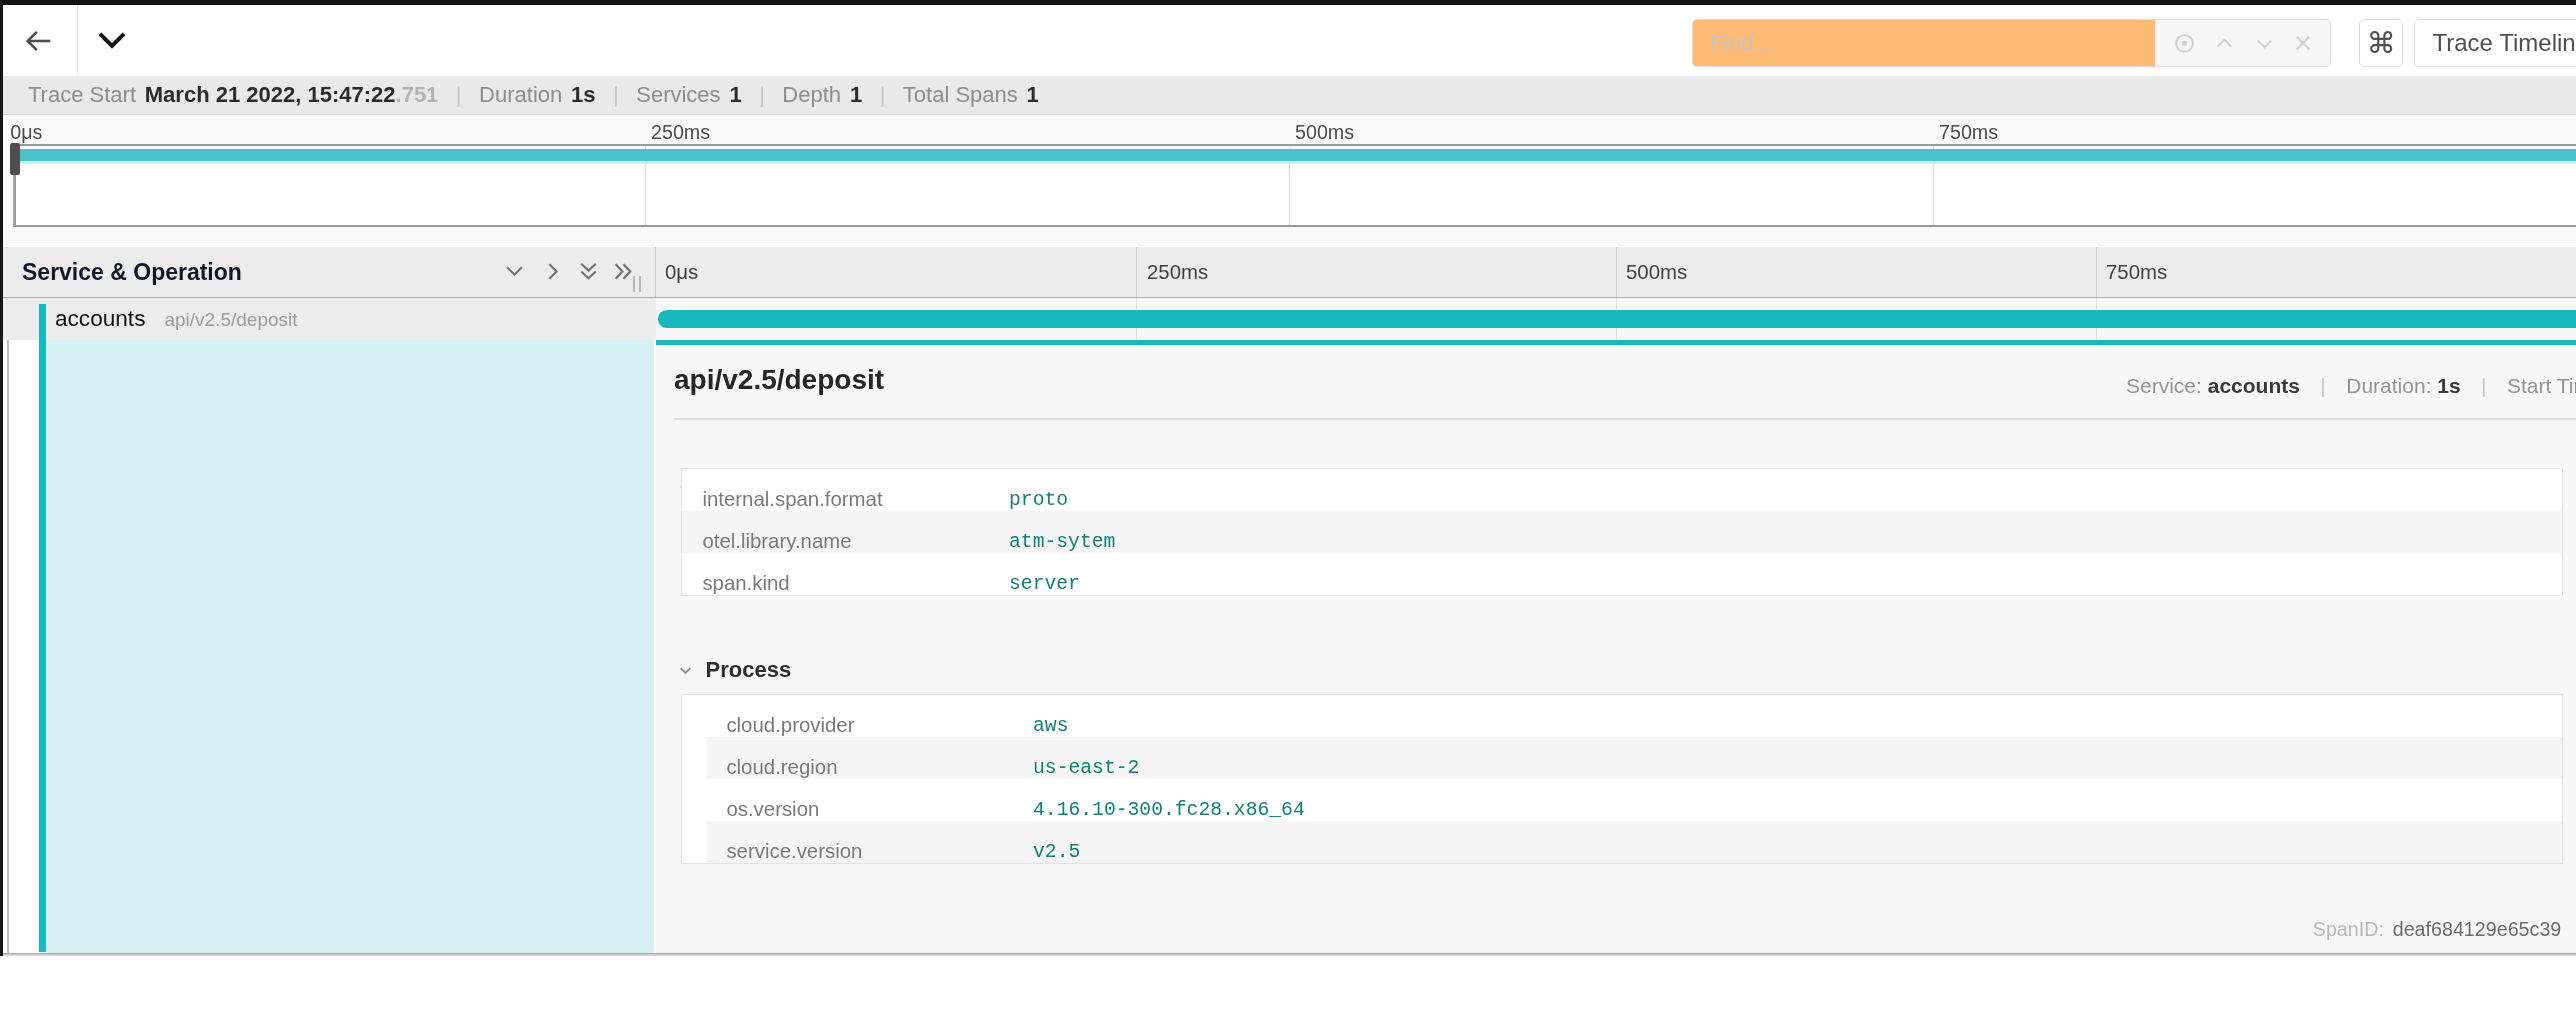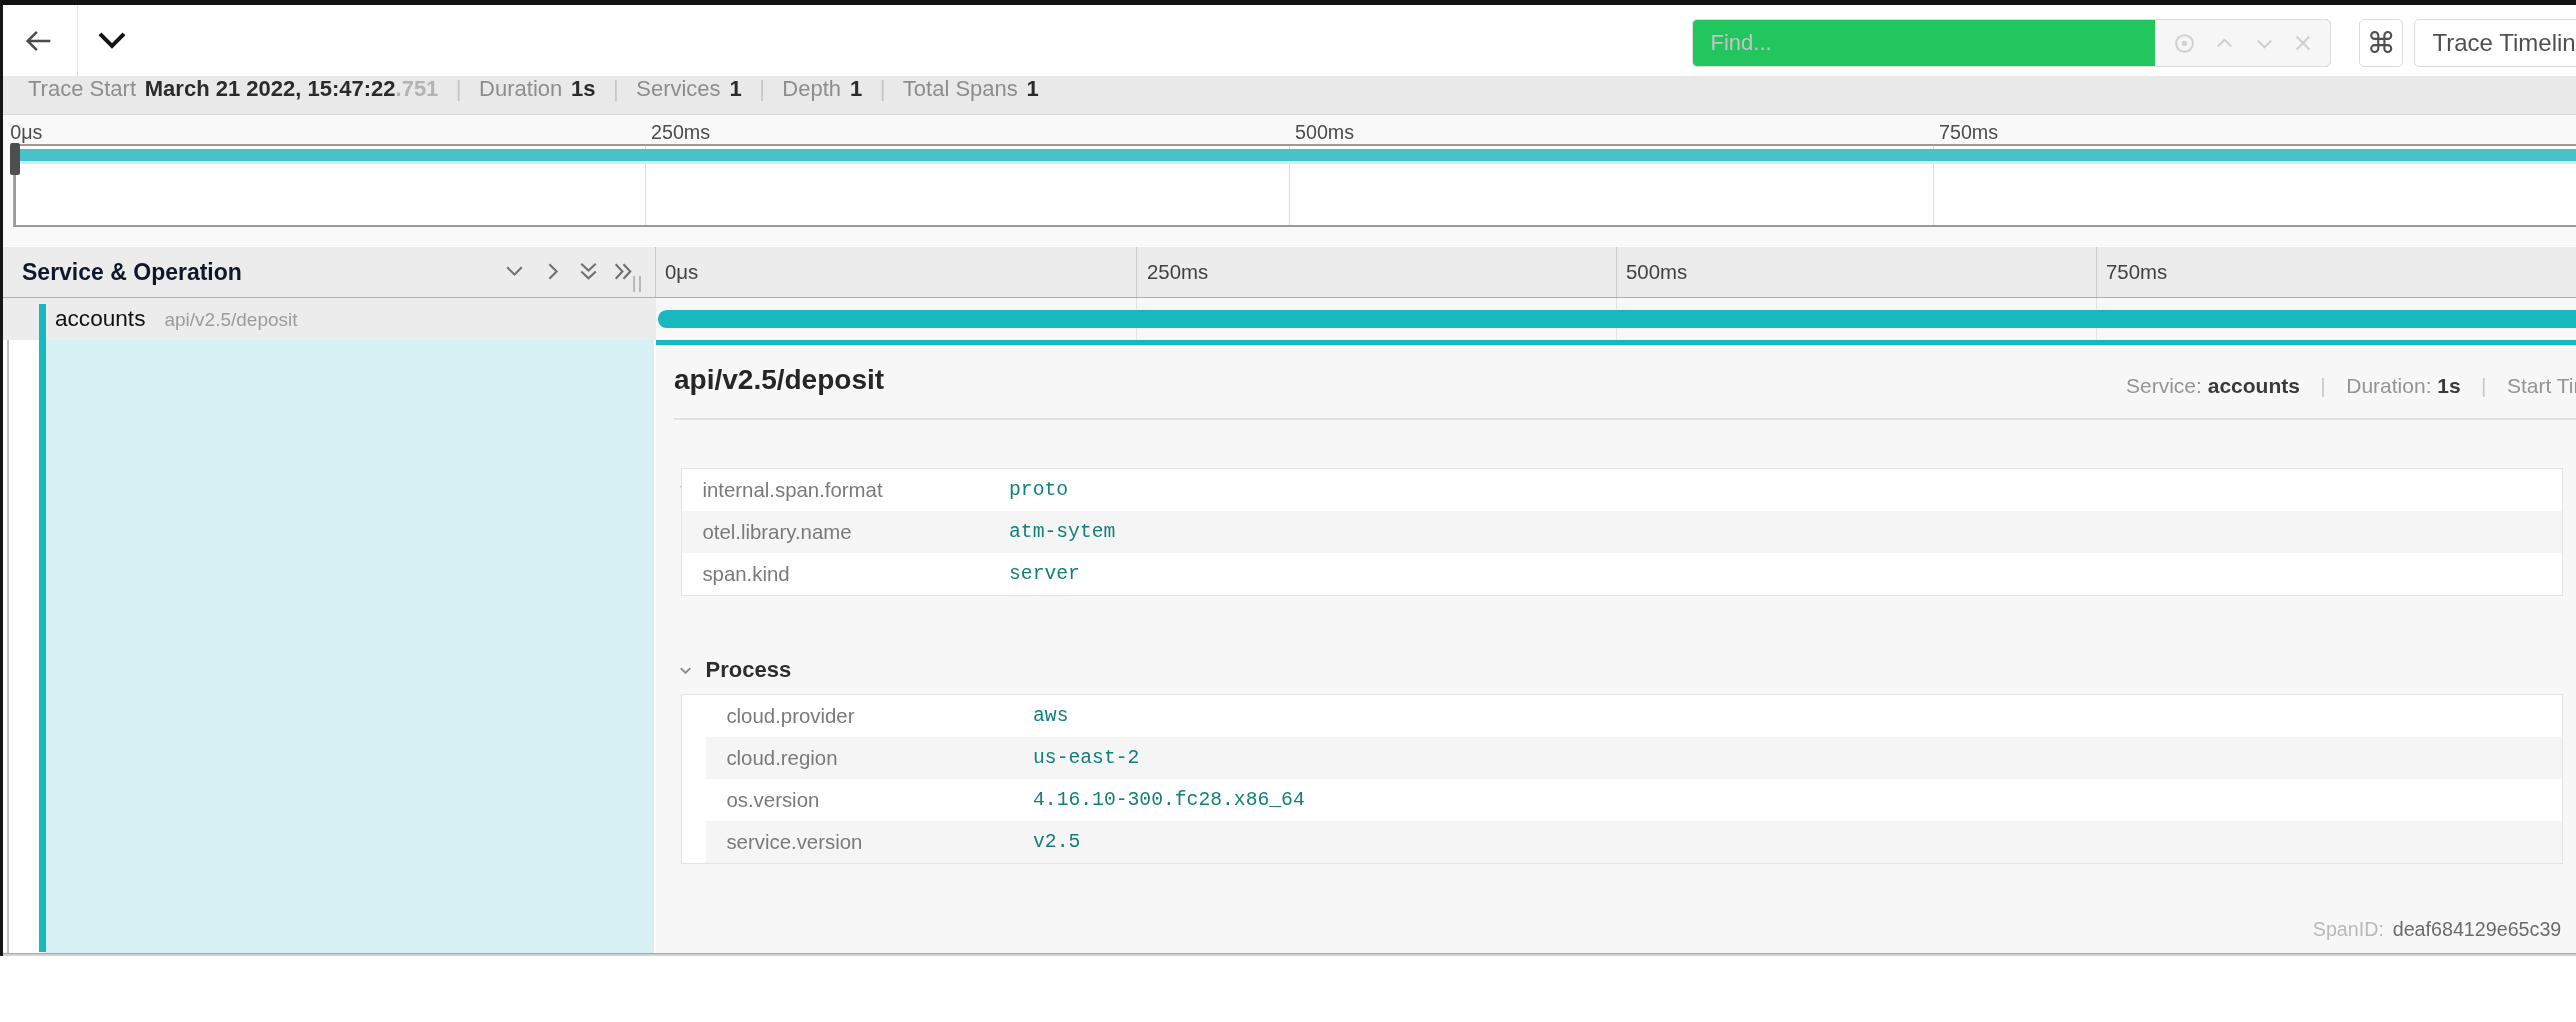--- a/index.html
+++ b/index.html
@@ -12,36 +12,36 @@
 
   
   #app-header { position:absolute; left:0; top:5.1px; width:2576px; height:71px; background:#fff; }
   .back-btn { position:absolute; left:0; top:0; width:78px; height:71px; border-right:0.7px solid #e4e4e4;
     display:flex; align-items:center; justify-content:center; cursor:pointer; }
   .title-chevron { position:absolute; left:96px; top:24px; }
   .page-title { position:absolute; left:140px; top:0; height:71px; line-height:71px;
     font-size:29px; font-weight:bold; color:#1c1c1c; white-space:nowrap; }
   .trace-id { font-size:25.5px; font-weight:bold; color:#b5b5b5; margin-left:16px; }
   .find-box { position:absolute; left:1692px; top:14px; width:639px; height:48px;
-    border:0.7px solid #dcdcdc; border-radius:5.1px; display:flex; background:#22c55e; overflow:hidden; }
+    border:0.7px solid #dcdcdc; border-radius:5.1px; display:flex; background:#fdba74; overflow:hidden; }
   .find-input { flex:1; border:none; outline:none; padding-left:17.5px; font-size:22px; color:#444;
     font-family:"Liberation Sans","DejaVu Sans",sans-serif; background:transparent; }
   .find-input::placeholder { color:#c4c4c4; }
   .find-suffix { width:175px; background:#f6f6f6; border-left:0.7px solid #ececec;
     display:flex; align-items:center; justify-content:space-evenly; }
   .kbd-btn { position:absolute; left:2359px; top:14px; width:44px; height:48px;
     border:0.7px solid #dcdcdc; border-radius:5.1px; display:flex; align-items:center; justify-content:center;
     font-size:29px; color:#4f4f4f; background:#fff; cursor:pointer; }
   .view-btn { position:absolute; left:2414px; top:14px; width:219px; height:48px;
     border:0.7px solid #dcdcdc; border-radius:5.1px; background:#fff; display:flex; align-items:center;
     padding:0 17.5px; gap:13px; font-size:24px; color:#4f4f4f; white-space:nowrap; cursor:pointer; }
 
   
   #meta-bar { position:absolute; left:0; top:76px; width:2576px; height:39px; background:#e9e9e9;
-    border-bottom:0.7px solid #d6d6d6; display:flex; align-items:flex-start; padding-left:28px;
+    border-bottom:0.7px solid #d6d6d6; display:flex; align-items:center; padding-left:28px;
     font-size:22px; white-space:nowrap; }
   #meta-bar .lbl { color:#8d8d8d; margin-right:8.8px; }
   #meta-bar .val { color:#2b2b2b; font-weight:bold; }
   #meta-bar .muted { color:#b3b3b3; font-weight:bold; }
   #meta-bar .sep { color:#c6c6c6; margin:0 17.5px; font-weight:normal; }
 
   
   #minimap { position:absolute; left:0; top:115px; width:2576px; height:131px; background:#f9f9f9; }
   .mini-tick { position:absolute; top:5.8px; font-size:19.7px; color:#4c4c4c; }
   #mini-viewport { position:absolute; left:13px; top:29px; width:2564px; height:83px; background:#fff;
@@ -94,21 +94,21 @@
   .detail-divider { position:absolute; left:18px; right:0; top:73px; height:1.5px; background:#e0e0e0; }
 
   .acc-header { position:absolute; left:20.4px; display:flex; align-items:center; gap:10.2px; cursor:pointer; }
   .acc-header .acc-label { font-size:22px; font-weight:bold; color:#2d2d2d; }
   #tags-header { top:86px;margin-top:44px; }
   #process-header { top:312px; }
 
   .kv-table { position:absolute; left:25px; width:1882px; border:0.7px solid #e3e3e3; background:#fff; }
   #tags-table { top:123px; }
   #process-table { top:349px;padding-left:24px; }
-  .kv-row { display:flex; height:42px; align-items:center; background:#fff; }
+  .kv-row { display:flex; height:42px; align-items:flex-end; background:#fff; }
   .kv-row:nth-child(even) { background:#f5f5f5; }
   .kv-key { width:327px; padding-left:20.4px; font-size:20.4px; color:#7a7a7a; }
   .kv-val { font-size:19.7px; color:#12807a; font-family:"Liberation Mono","DejaVu Sans Mono",monospace; }
 
   .detail-footer { position:absolute; left:1459px; top:573px; width:481px; display:flex;
     justify-content:flex-end; align-items:center; font-size:19.7px; white-space:nowrap; }
   .detail-footer .lbl { color:#b9b9b9; }
   .detail-footer .val { color:#6b6b6b; margin-left:8.8px; }
   .detail-footer .lnk { margin-left:11.7px; }
 

